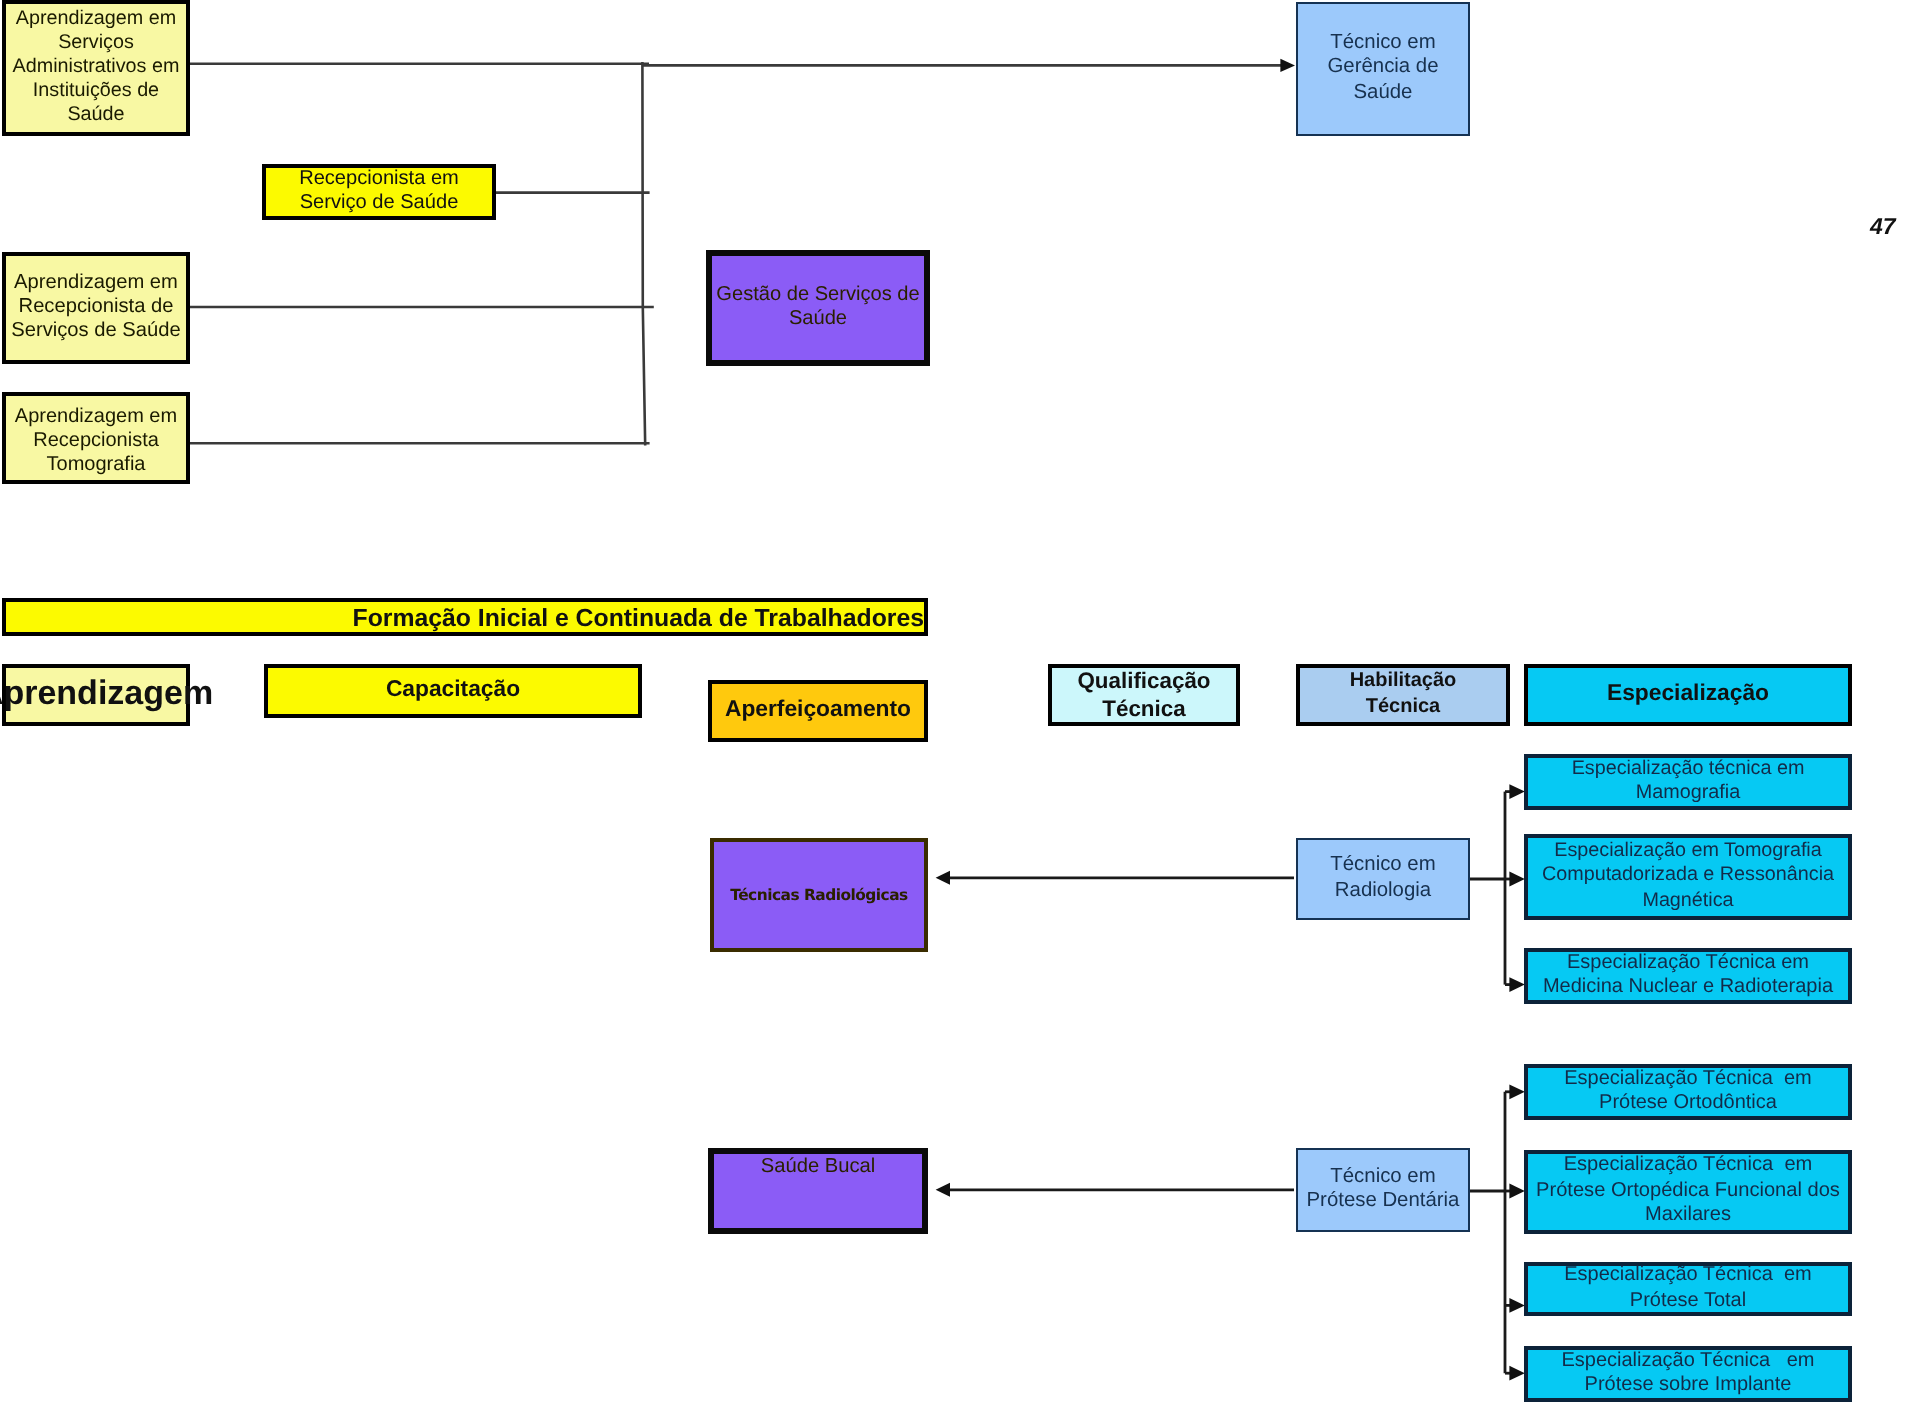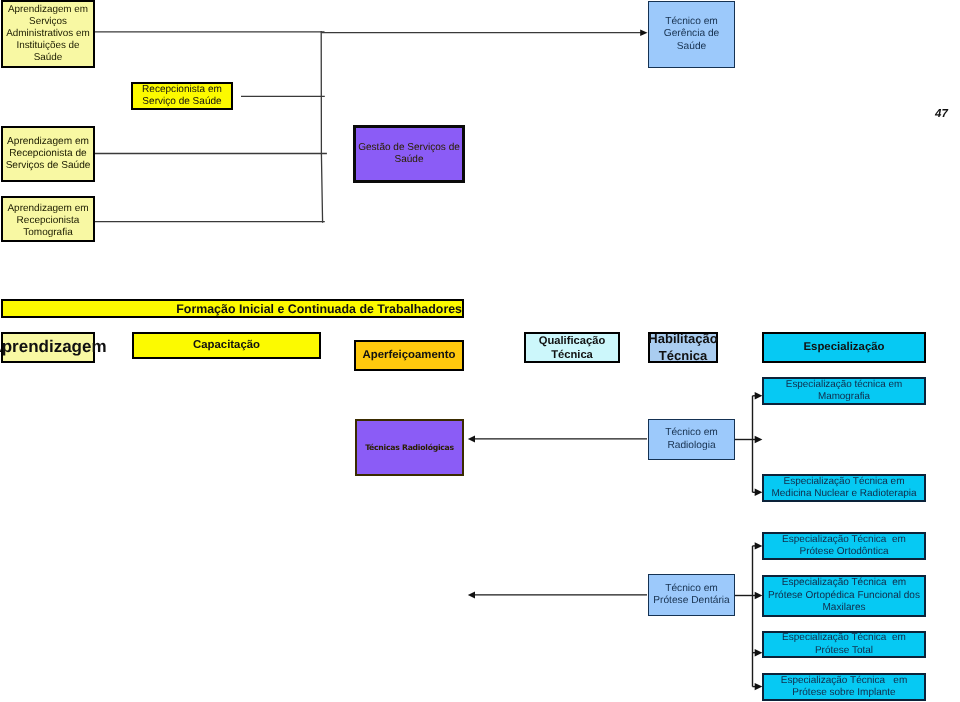--- a/index.html
+++ b/index.html
@@ -21,39 +21,39 @@
   .hdrcyan{background:#06C9F3;border:2.6px solid #000;color:#111;}
   .hdryell{background:#FCFA00;border:2.6px solid #000;color:#111;}
   .hdrgold{background:#FFC90D;border:2.6px solid #000;color:#111;}
   .hdrpale{background:#F8F8A3;border:2.4px solid #000;color:#111;}
   .hblue{background:#AACDF0;border:2.4px solid #000;color:#111;}
 
   .pagenum{position:absolute;left:935px;top:70px;font-size:11.5px;font-weight:bold;font-style:italic;color:#111;font-family:"Liberation Sans",sans-serif;margin-top:38px;}
 
   
   .n-apr-admin{left:1px;top:0px;width:94px;height:68px;font-size:9.9px;line-height:1.21;}
-  .n-recep-servico{left:131px;top:82px;width:102px;height:28px;font-size:10.05px;line-height:1.2;}
+  .n-recep-servico{left:131px;top:82px;width:117px;height:28px;font-size:10.05px;line-height:1.2;}
   .n-apr-recep-serv{left:1px;top:126px;width:94px;height:56px;font-size:10.1px;line-height:1.21;}
   .n-apr-recep-hosp{left:1px;top:196px;width:94px;height:46px;font-size:10.0px;line-height:1.21;padding-top:4px;}
   .n-gestao{left:353px;top:125px;width:112px;height:58px;font-size:10.05px;}
   .n-tec-gerencia{left:648px;top:1px;width:87px;height:67px;font-size:10.2px;}
   
 
   
   .banner{position:absolute;box-sizing:border-box;display:flex;align-items:center;justify-content:flex-end;font-weight:bold;}
   .n-banner-fic{left:1px;top:299px;width:463px;height:19px;font-size:12.4px;}
   .n-banner-eptnm{left:524px;top:299px;width:432px;height:19px;font-size:12.4px;}
 
   
   .cat{position:absolute;box-sizing:border-box;display:flex;align-items:center;justify-content:center;text-align:center;font-weight:bold;line-height:1.2;}
   .n-cat-aprendizagem{left:1px;top:332px;width:94px;height:31px;font-size:17px;}
   .n-cat-capacitacao{left:132px;top:332px;width:189px;height:27px;font-size:11.4px;}
   .n-cat-aperfeicoamento{left:354px;top:340px;width:110px;height:31px;font-size:11.4px;}
   .n-cat-qualificacao{left:524px;top:332px;width:96px;height:31px;font-size:11.2px;line-height:1.25;}
-  .n-cat-habilitacao{left:648px;top:332px;width:70px;height:31px;font-size:13px;line-height:1.25;}
+  .n-cat-habilitacao{left:648px;top:332px;width:107px;height:31px;font-size:10px;line-height:1.25;}
   .n-cat-especializacao{left:762px;top:332px;width:164px;height:31px;font-size:11.4px;}
 
   
   .n-tec-radiologicas{left:355px;top:419px;width:109px;height:57px;font-family:"DejaVu Sans",sans-serif;font-size:7.7px;font-weight:700;border-color:#3a2c00;border-width:2.2px;letter-spacing:-0.25px;}
   .n-tec-radiologia{left:648px;top:419px;width:87px;height:41px;font-size:10.2px;}
   .n-esp-mamografia{left:762px;top:377px;width:164px;height:28px;font-size:9.9px;line-height:1.24;}
   .n-esp-tomografia{left:762px;top:417px;width:164px;height:43px;font-size:9.9px;line-height:1.24;}
   .n-esp-medicina{left:762px;top:474px;width:164px;height:28px;font-size:10.0px;}
 
   
@@ -209,27 +209,39 @@
         <span class="ln">Técnico em</span>
         <span class="ln">Radiologia</span>
       </span>
   </div>
   <div class="node cyan n-esp-mamografia">
     <span>
         <span class="ln">Especialização técnica em</span>
         <span class="ln">Mamografia</span>
       </span>
   </div>
+  <div class="node cyan n-esp-tomografia">
+    <span>
+        <span class="ln">Especialização em Tomografia</span>
+        <span class="ln">Computadorizada e Ressonância</span>
+        <span class="ln">Magnética</span>
+      </span>
+  </div>
   <div class="node cyan n-esp-medicina">
     <span>
         <span class="ln">Especialização Técnica em</span>
         <span class="ln">Medicina Nuclear e Radioterapia</span>
       </span>
   </div>
 
+  <div class="node gold n-saude-bucal">
+    <span>
+        <span class="ln">Saúde Bucal</span>
+      </span>
+  </div>
   <div class="node lblue n-tec-protese">
     <span>
         <span class="ln">Técnico em</span>
         <span class="ln">Prótese Dentária</span>
       </span>
   </div>
   <div class="node cyan n-esp-ortodontica">
     <span>
         <span class="ln">Especialização Técnica  em</span>
         <span class="ln">Prótese Ortodôntica</span>

